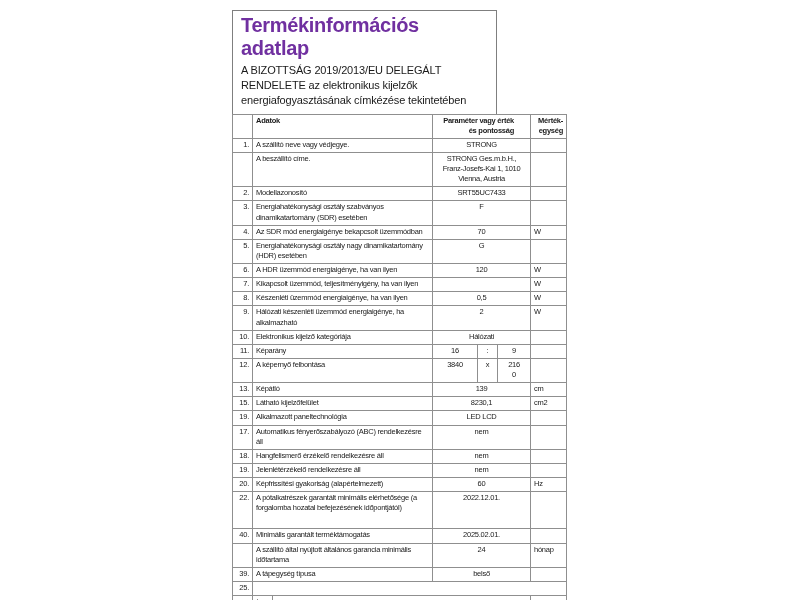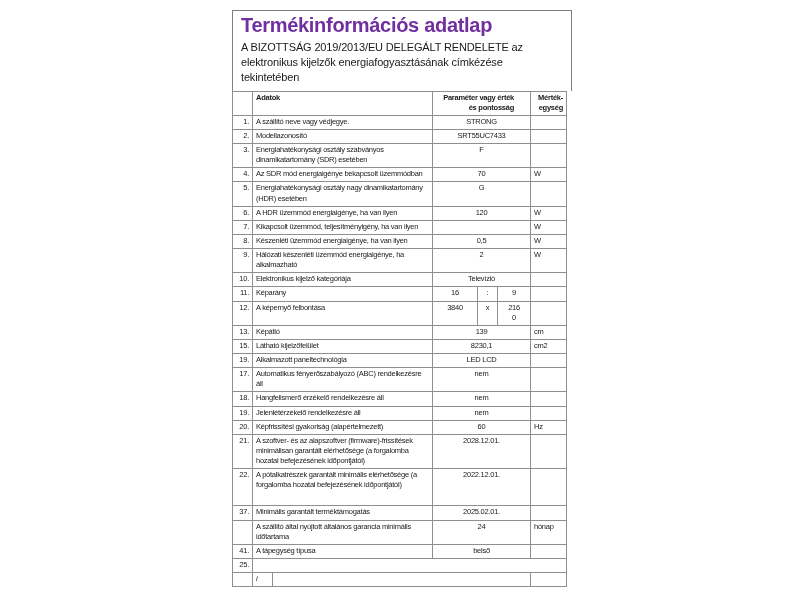--- a/index.html
+++ b/index.html
@@ -3,21 +3,21 @@
 <meta charset="utf-8">
 <style>
   html,body { margin:0; padding:0; }
   body {
     width:800px; height:600px; background:#ffffff;
     font-family:"Liberation Sans", sans-serif; color:#1a1a1a;
     position:relative; overflow:hidden;
   }
   .page { position:absolute; left:232px; top:10px; width:334px; }
   .title-box {
-    box-sizing:border-box; width:340px;
+    box-sizing:border-box; width:265px;
     border:1px solid #7f7f7f; border-bottom:none;
     padding:3px 8px 6px 8px; background:#fff;
   }
   .doc-title {
     margin:0; font-size:20px; font-weight:bold; letter-spacing:-0.3px;
     line-height:1.15;
   }
   .doc-subtitle {
     margin-top:3px; font-size:11px; line-height:1.35; letter-spacing:-0.15px;
   }
@@ -69,20 +69,26 @@
       </tr>
     </thead>
     <tbody id="sheet-body">
         <tr>
           <td class="num">1.</td>
           <td colspan="2">A szállító neve vagy védjegye.</td>
           <td class="val thickl vsmall" colspan="3">STRONG</td>
           <td class="unit"></td>
         </tr>
         <tr>
+          <td class="num"></td>
+          <td colspan="2">A beszállító címe.</td>
+          <td class="val thickl vsmall" colspan="3">STRONG Ges.m.b.H., Franz-Josefs-Kai 1, 1010 Vienna, Austria</td>
+          <td class="unit"></td>
+        </tr>
+        <tr>
           <td class="num">2.</td>
           <td colspan="2">Modellazonosító</td>
           <td class="val thickl vsmall" colspan="3">SRT55UC7433</td>
           <td class="unit"></td>
         </tr>
         <tr>
           <td class="num">3.</td>
           <td colspan="2">Energiahatékonysági osztály szabványos dinamikatartomány (SDR) esetében</td>
           <td class="val thickl" colspan="3">F</td>
           <td class="unit"></td>
@@ -119,21 +125,21 @@
         </tr>
         <tr>
           <td class="num">9.</td>
           <td colspan="2">Hálózati készenléti üzemmód energiaigénye, ha alkalmazható</td>
           <td class="val thickl" colspan="3">2</td>
           <td class="unit">W</td>
         </tr>
         <tr>
           <td class="num">10.</td>
           <td colspan="2">Elektronikus kijelző kategóriája</td>
-          <td class="val thickl" colspan="3">Televízió</td>
+          <td class="val thickl" colspan="3">Hálózati</td>
           <td class="unit"></td>
         </tr>
         <tr>
           <td class="num">11.</td>
           <td colspan="2">Képarány</td>
           <td class="val thickl">16</td>
           <td class="val">:</td>
           <td class="val">9</td>
           <td class="unit"></td>
         </tr>
@@ -180,46 +186,40 @@
           <td colspan="2">Jelenlétérzékelő rendelkezésre áll</td>
           <td class="val thickl" colspan="3">nem</td>
           <td class="unit"></td>
         </tr>
         <tr>
           <td class="num">20.</td>
           <td colspan="2">Képfrissítési gyakoriság (alapértelmezett)</td>
           <td class="val thickl" colspan="3">60</td>
           <td class="unit">Hz</td>
         </tr>
-        <tr>
-          <td class="num">21.</td>
-          <td colspan="2">A szoftver- és az alapszoftver (firmware)-frissítések minimálisan garantált elérhetősége (a forgalomba hozatal befejezésének időpontjától)</td>
-          <td class="val thickl" colspan="3">2028.12.01.</td>
-          <td class="unit"></td>
-        </tr>
         <tr class="extra-pad">
           <td class="num">22.</td>
           <td colspan="2">A pótalkatrészek garantált minimális elérhetősége (a forgalomba hozatal befejezésének időpontjától)</td>
           <td class="val thickl" colspan="3">2022.12.01.</td>
           <td class="unit"></td>
         </tr>
         <tr>
-          <td class="num">37.</td>
+          <td class="num">40.</td>
           <td colspan="2">Minimális garantált terméktámogatás</td>
           <td class="val thickl" colspan="3">2025.02.01.</td>
           <td class="unit"></td>
         </tr>
         <tr>
           <td class="num"></td>
           <td colspan="2">A szállító által nyújtott általános garancia minimális időtartama</td>
           <td class="val thickl" colspan="3">24</td>
           <td class="unit">hónap</td>
         </tr>
         <tr>
-          <td class="num">41.</td>
+          <td class="num">39.</td>
           <td colspan="2">A tápegység típusa</td>
           <td class="val thickl" colspan="3">belső</td>
           <td class="unit"></td>
         </tr>
         <tr>
           <td class="num">25.</td>
           <td colspan="6"></td>
         </tr>
         <tr>
           <td class="num"></td>

